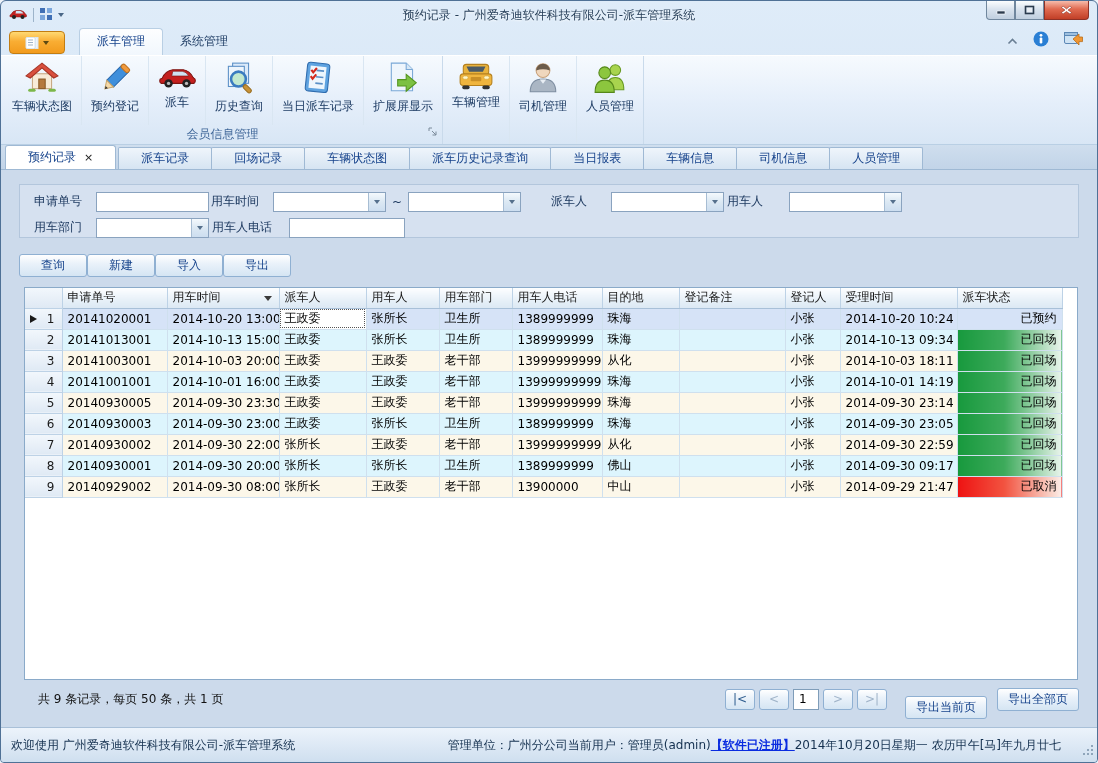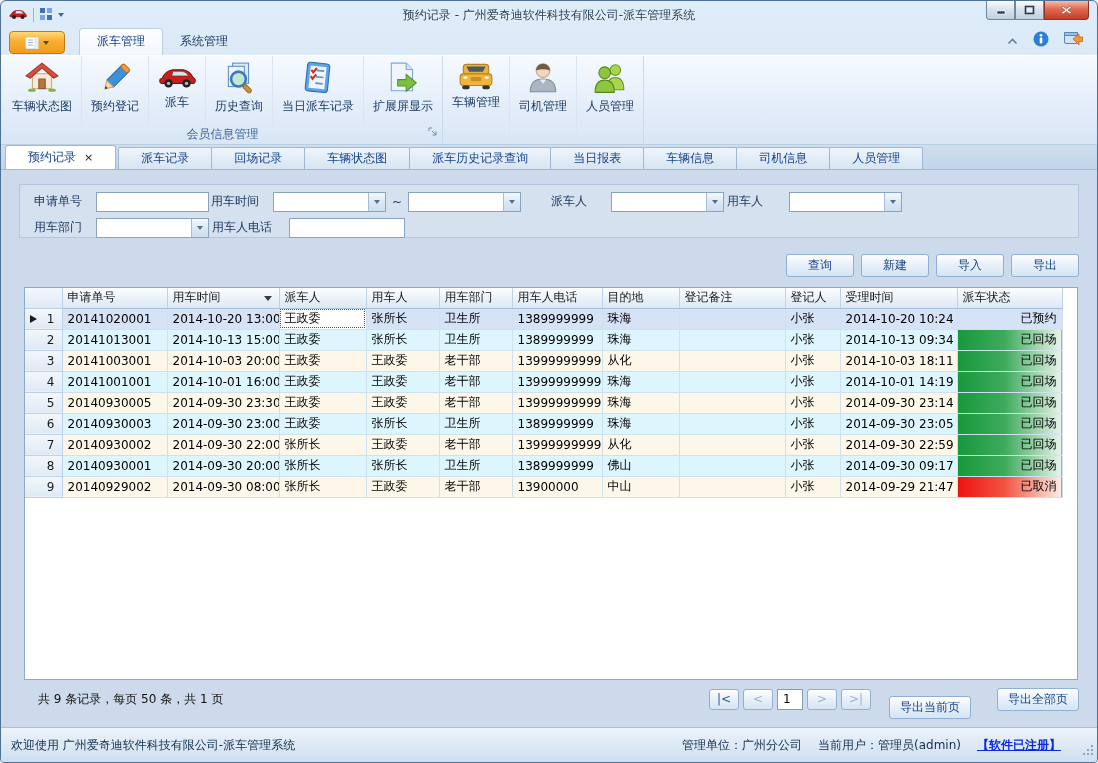--- a/index.html
+++ b/index.html
@@ -64,21 +64,21 @@
   .flabel { flex:none; color:#1e3a60; }
   .w62 { width:62px; } .w60 { width:60px; } .w77 { width:77px; }
   .ml2 { margin-left:2px; } .ml3 { margin-left:3px; } .ml30 { margin-left:30px; }
   .tin { width:113px; height:20px; border:1px solid #8aa3bf; background:#fff; font:inherit; padding:0 3px; }
   .tin2 { width:116px; }
   .combo { width:113px; height:20px; border:1px solid #8aa3bf; background:#fff; display:flex; }
   .combo .cbody { flex:1; }
   .combo .cbtn { flex:none; width:17px; background:linear-gradient(#f4f9fd,#dbe8f3 50%,#cddef0); border-left:1px solid #a7bdd3; display:flex; align-items:center; justify-content:center; }
   .cbtn .dd { width:0; height:0; border-left:3px solid transparent; border-right:3px solid transparent; border-top:4px solid #55708c; }
   .rangesep { margin:0 6px; color:#1e3a60; }
-  .btnrow { flex:none; display:flex; justify-content:flex-end; gap:7px; margin-top:16px; }
+  .btnrow { flex:none; display:flex; justify-content:flex-start; margin-top:16px; }
   .btn { min-width:68px; height:23px; border:1px solid #8fb0d2; border-radius:3px;
     background:linear-gradient(#ffffff,#eaf2fa 40%,#d5e5f3); color:#15428b;
     display:flex; align-items:center; justify-content:center; padding:0 10px; font:inherit; cursor:default; }
   
   .gridwrap { flex:1; min-height:0; margin-top:10px; margin-left:5px; width:1054px;
     background:#fff; border:1px solid #8aaac9; overflow:hidden; }
   table { border-collapse:collapse; table-layout:fixed; width:1037px; }
   th, td { height:21px; padding:0 5px; border-right:1px solid #cfe0ee; border-bottom:1px solid #cfe0ee;
     overflow:hidden; white-space:nowrap; font-weight:normal; text-align:left; color:#000; }
   thead th { height:20px; background:linear-gradient(#fdfeff,#e7f0f8 60%,#dce8f4);
@@ -97,25 +97,25 @@
   td.status.green { background:linear-gradient(90deg,#17993d,#3daa5b 45%,#cfe9d6 92%,#e9f4ec) !important; }
   td.status.red   { background:linear-gradient(90deg,#ee1212,#f25340 45%,#f9d7cd 92%,#fceee9) !important; }
   
   .pagerrow { flex:none; display:flex; align-items:center; margin:7px 0 0 5px; height:24px; }
   .summary { color:#111; margin-left:14px; }
   .pctrl { margin-left:auto; display:flex; align-items:center; gap:4px; }
   .pbtn { width:30px; min-width:30px; height:21px; padding:0; color:#2d5c8e; }
   .pbtn.dim { color:#9fb3c8; }
   .pageinput { width:26px; height:21px; border:1px solid #7f9db9; font:inherit; padding:0 0 0 5px; background:#fff; }
   .exbtn { margin-left:14px; min-width:80px;margin-top:16px; }
-  .exbtn2 { margin-left:22px; min-width:80px; }
+  .exbtn2 { margin-left:6px; min-width:80px; }
   
   .statusbar { height:35px; flex:none; background:linear-gradient(#ecf3fb,#cfdfef);
     border-top:1px solid #a9c0d8; display:flex; align-items:center; padding:0 10px; position:relative; color:#14304f; }
-  .sbright { margin-left:auto; display:flex; align-items:center; gap:16px; margin-right:26px; }
+  .sbright { margin-left:auto; display:flex; align-items:center; margin-right:26px; }
   .reglink { color:#0a2ce0; text-decoration:underline; font-weight:bold; }
   .grip { position:absolute; right:3px; bottom:3px; }
 </style>
 </head>
 <body>
 
 <div class="window">
 
   <div class="titlebar">
     <div class="title-center">预约记录 - 广州爱奇迪软件科技有限公司-派车管理系统</div>
@@ -575,20 +575,21 @@
       </div>
     </div>
   </div>
 
   <div class="statusbar">
     <span>欢迎使用 广州爱奇迪软件科技有限公司-派车管理系统</span>
     <div class="sbright">
       <span>管理单位：广州分公司</span>
       <span>当前用户：管理员(admin)</span>
       <span class="reglink">【软件已注册】</span>
+      <span>2014年10月20日星期一 农历甲午[马]年九月廿七</span>
     </div>
     <span class="grip">
       <svg width="12" height="12" viewBox="0 0 12 12">
           <g fill="#8fa5ba">
             <rect x="9" y="9" width="2" height="2"></rect>
             <rect x="9" y="5" width="2" height="2"></rect>
             <rect x="5" y="9" width="2" height="2"></rect>
             <rect x="9" y="1" width="2" height="2"></rect>
             <rect x="5" y="5" width="2" height="2"></rect>
             <rect x="1" y="9" width="2" height="2"></rect>

